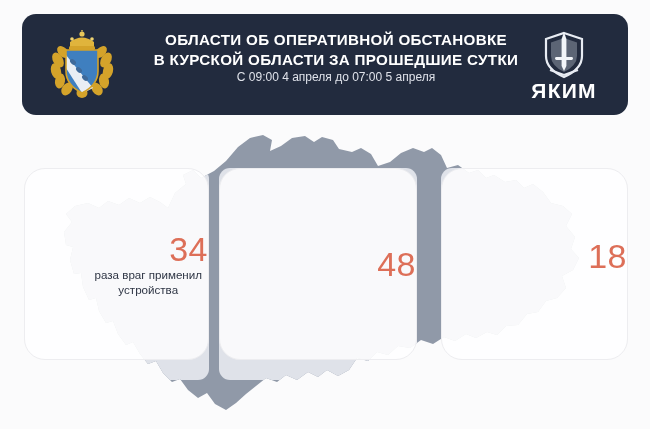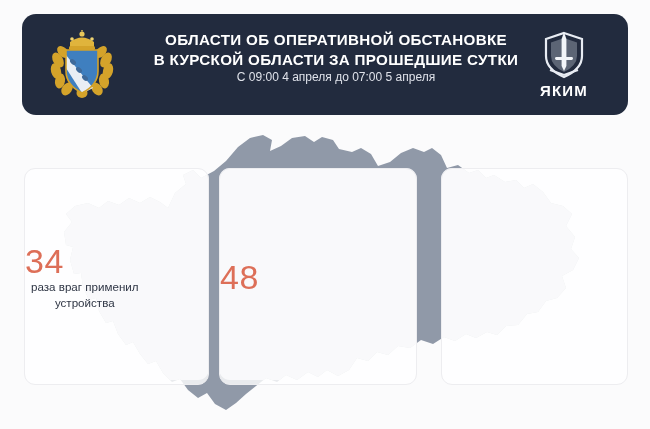--- a/index.html
+++ b/index.html
@@ -63,21 +63,21 @@
     text-align: center;
   }
   .brand-mark {
     width: 46px;
     height: 50px;
     margin: 0 auto;
     display: block;
   }
   .brand-name {
     color: #ffffff;
-    font-size: 15px;
+    font-size: 21px;
     font-weight: bold;
     letter-spacing: 1.2px;
     margin-top: 3px;
     line-height: 16px;
   }
 
   
   .stage {
     position: absolute;
     left: 0;
@@ -95,28 +95,28 @@
   .cards {
     position: absolute;
     left: 0;
     top: 0;
     width: 650px;
     height: 311px;
   }
   .card {
     position: absolute;
     top: 50px;
-    height: 217px;
+    height: 192px;
     background: rgba(255,255,255,0.80);
     border: 1px solid #ededf0;
-    border-radius: 11px;
+    border-radius: 21px;
     box-sizing: border-box;
     display: flex;
     flex-direction: column;
-    align-items: flex-start;
+    align-items: flex-end;
     justify-content: center;
   }
   .card-1 { left: 24px;  width: 185px; }
   .card-2 { left: 219px; width: 198px; }
   .card-3 { left: 441px; width: 187px; }
 
   .card-value {
     color: #dd6f58;
     font-size: 34px;
     font-weight: normal;
@@ -249,19 +249,20 @@
         <span>раза враг применил</span><br>
         <span>устройства</span>
       </div>
     </div>
 
     <div class="card card-2">
       <div class="card-value">48</div>
     </div>
 
     <div class="card card-3">
+      <div class="card-value">18</div>
       <div class="card-label">
         <br>
       </div>
     </div>
 
   </div>
 </div>
 
 </body></html>

